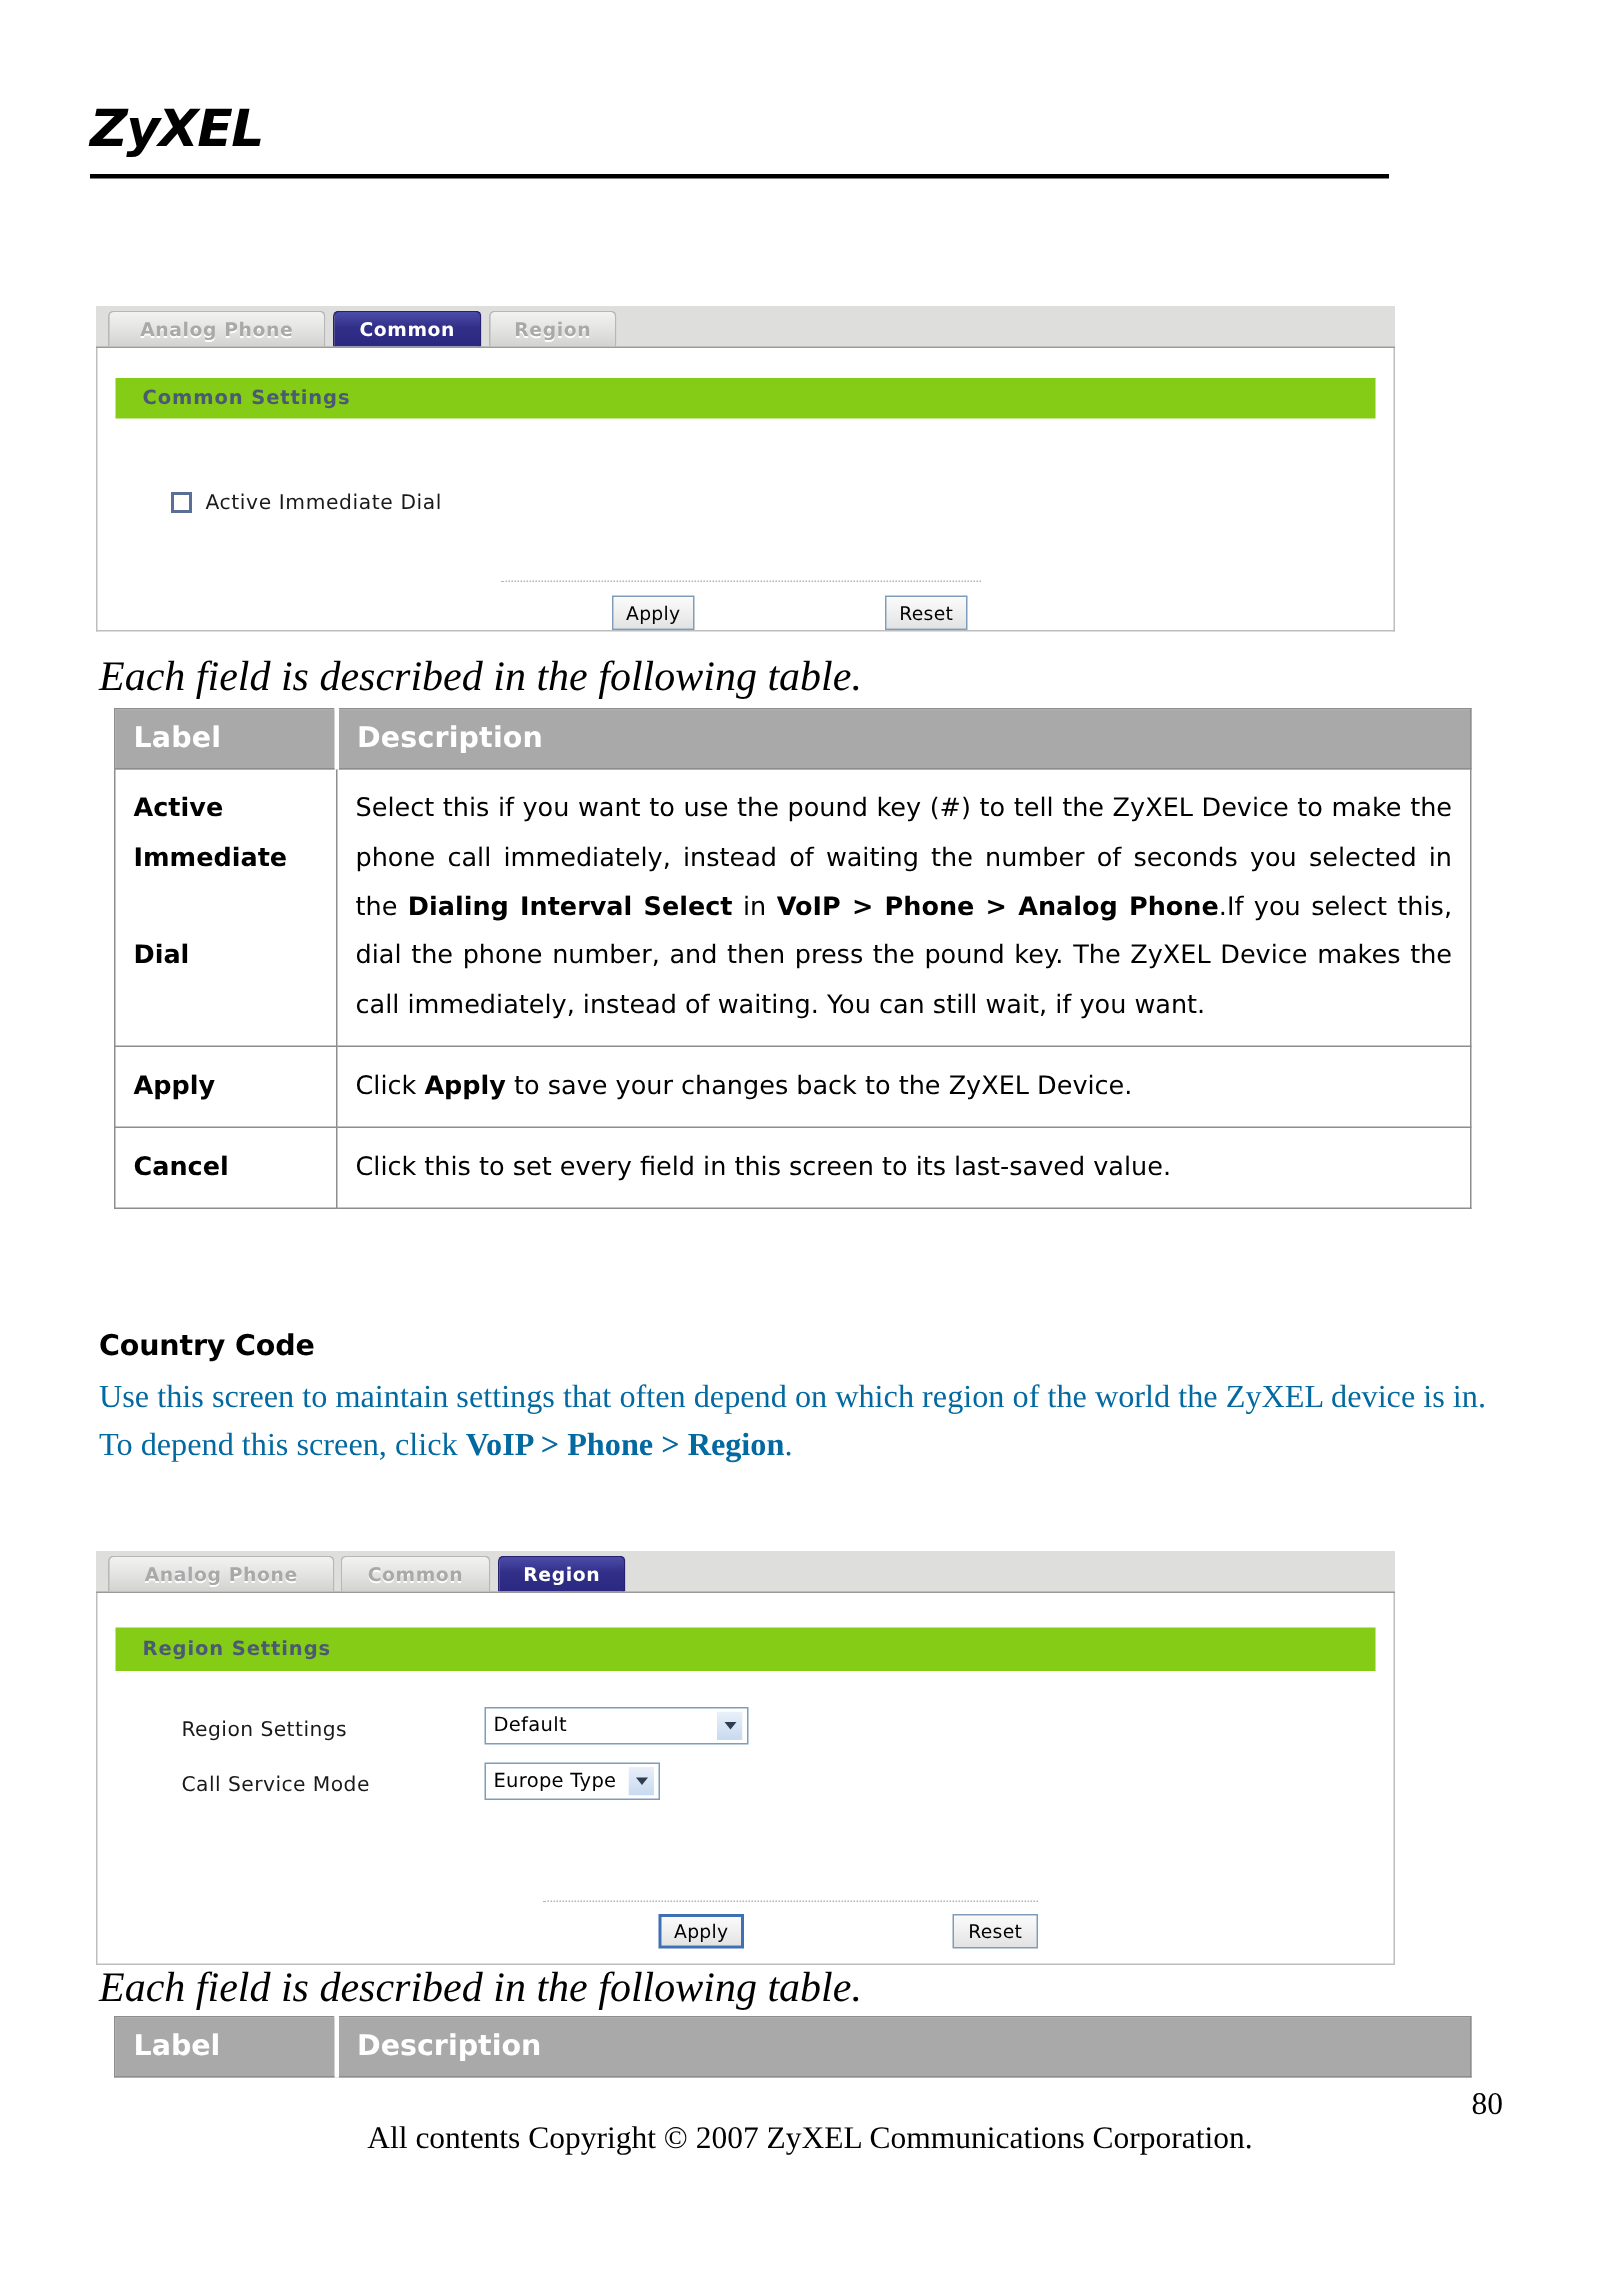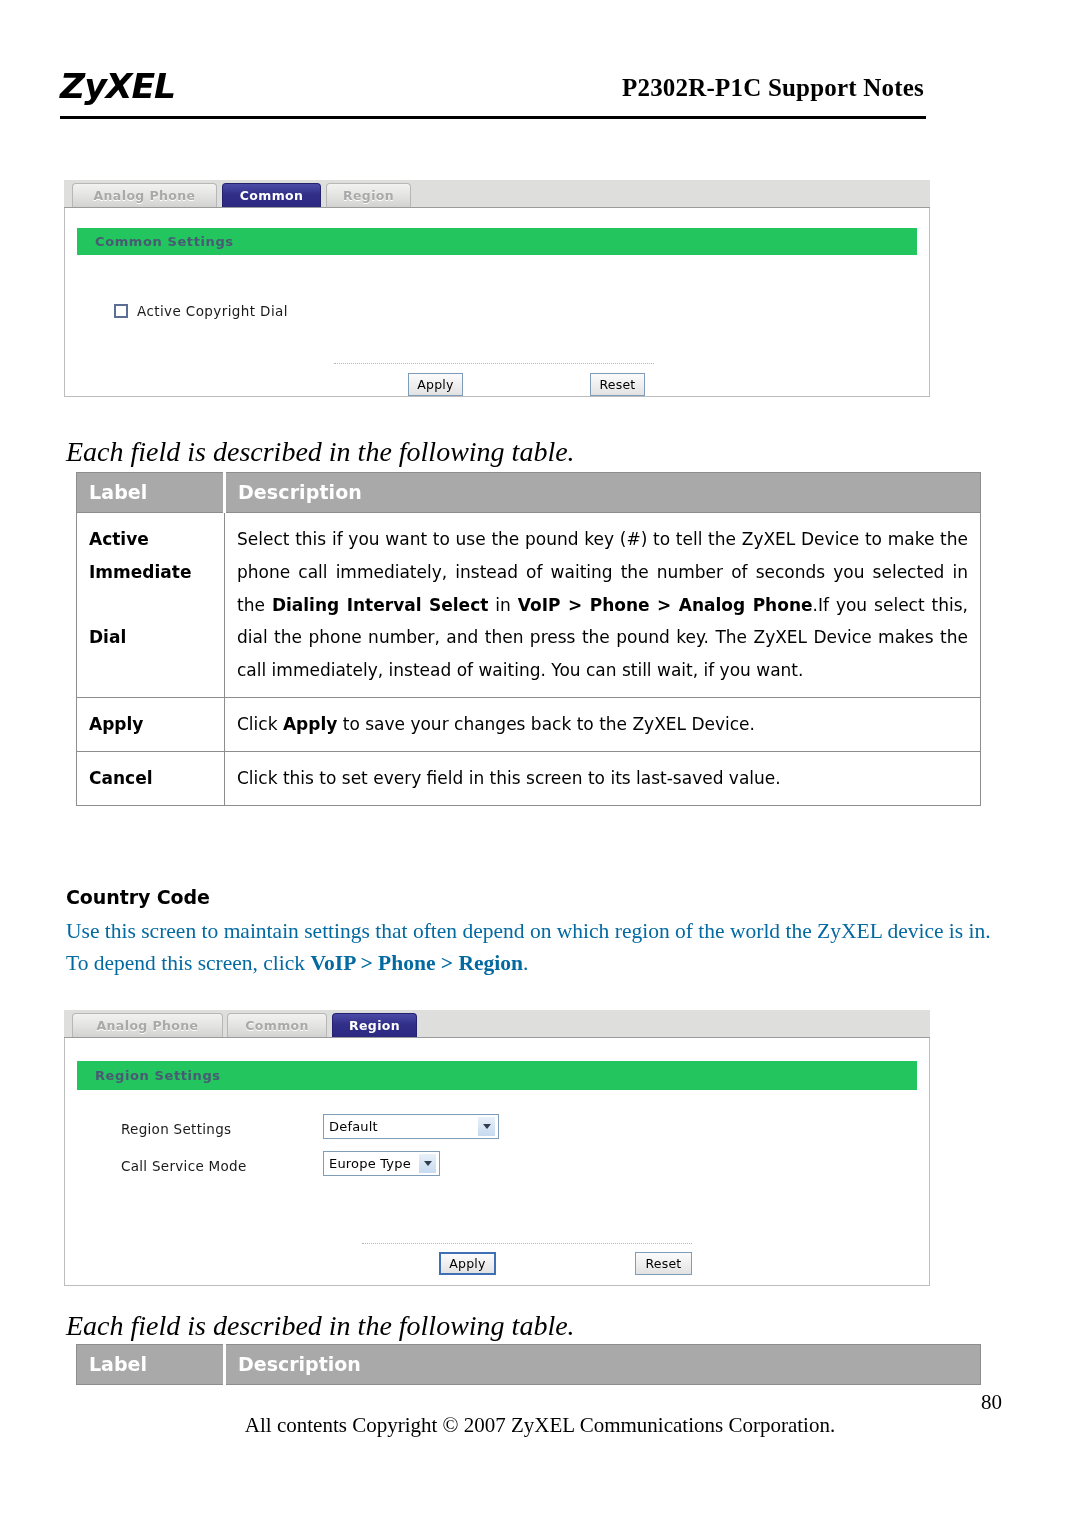--- a/index.html
+++ b/index.html
@@ -53,20 +53,21 @@
     top: 54px;
     width: 866px;
     height: 3px;
     background: #000;
   }
 
   
   .ui-panel {
     position: absolute;
     background: #ffffff;
+    margin-top: 24px;
   }
   .tabstrip {
     position: relative;
     height: 27px;
     background: #dededd;
     border-bottom: 1px solid #9b9b9b;
   }
   .tab {
     position: absolute;
     top: 3px;
@@ -96,21 +97,21 @@
     border-bottom: none;
   }
   .panel-body {
     position: relative;
     background: #ffffff;
     border: 1px solid #bdbdbd;
     border-top: none;
   }
   .section-head {
     position: absolute;
-    background: #22c55e;
+    background: #84cc16;
     display: flex;
     align-items: center;
   }
   .section-head-text {
     font-family: "DejaVu Sans", sans-serif;
     font-size: 13px;
     font-weight: bold;
     color: #4b5a74;
     letter-spacing: 0.6px;
     padding-left: 18px;
@@ -312,21 +313,20 @@
     font-family: Liberation Serif, serif;
     font-size: 21px;
     color: #000;
   }
 </style>
 </head>
 <body>
 
 <div class="page-header">
   <div class="logo">ZyXEL</div>
-  <div class="header-title">P2302R-P1C Support Notes</div>
   <div class="header-rule"></div>
 </div>
 
 <div class="ui-panel" style="left:64px; top:180px; width:866px; height:216px;">
   <div class="tabstrip">
     <div class="tab inactive" style="left:8px; width:145px;">
       <span>Analog Phone</span>
     </div>
     <div class="tab active" style="left:158px; width:99px;">
       <span>Common</span>
@@ -336,21 +336,21 @@
     </div>
   </div>
 
   <div class="panel-body" style="height:188px;">
     <div class="section-head" style="left:12px; top:20px; width:840px; height:27px;">
       <span class="section-head-text">Common Settings</span>
     </div>
 
     <div class="checkbox-row" style="left:49px; top:95px;">
       <span class="checkbox"></span>
-      <span class="checkbox-label">Active Copyright Dial</span>
+      <span class="checkbox-label">Active Immediate Dial</span>
     </div>
 
     <div class="dotted-sep" style="left:269px; top:155px; width:320px;"></div>
 
     <div class="ui-button" style="left:343px; top:165px; width:55px;">
       <span>Apply</span>
     </div>
     <div class="ui-button" style="left:525px; top:165px; width:55px;">
       <span>Reset</span>
     </div>

